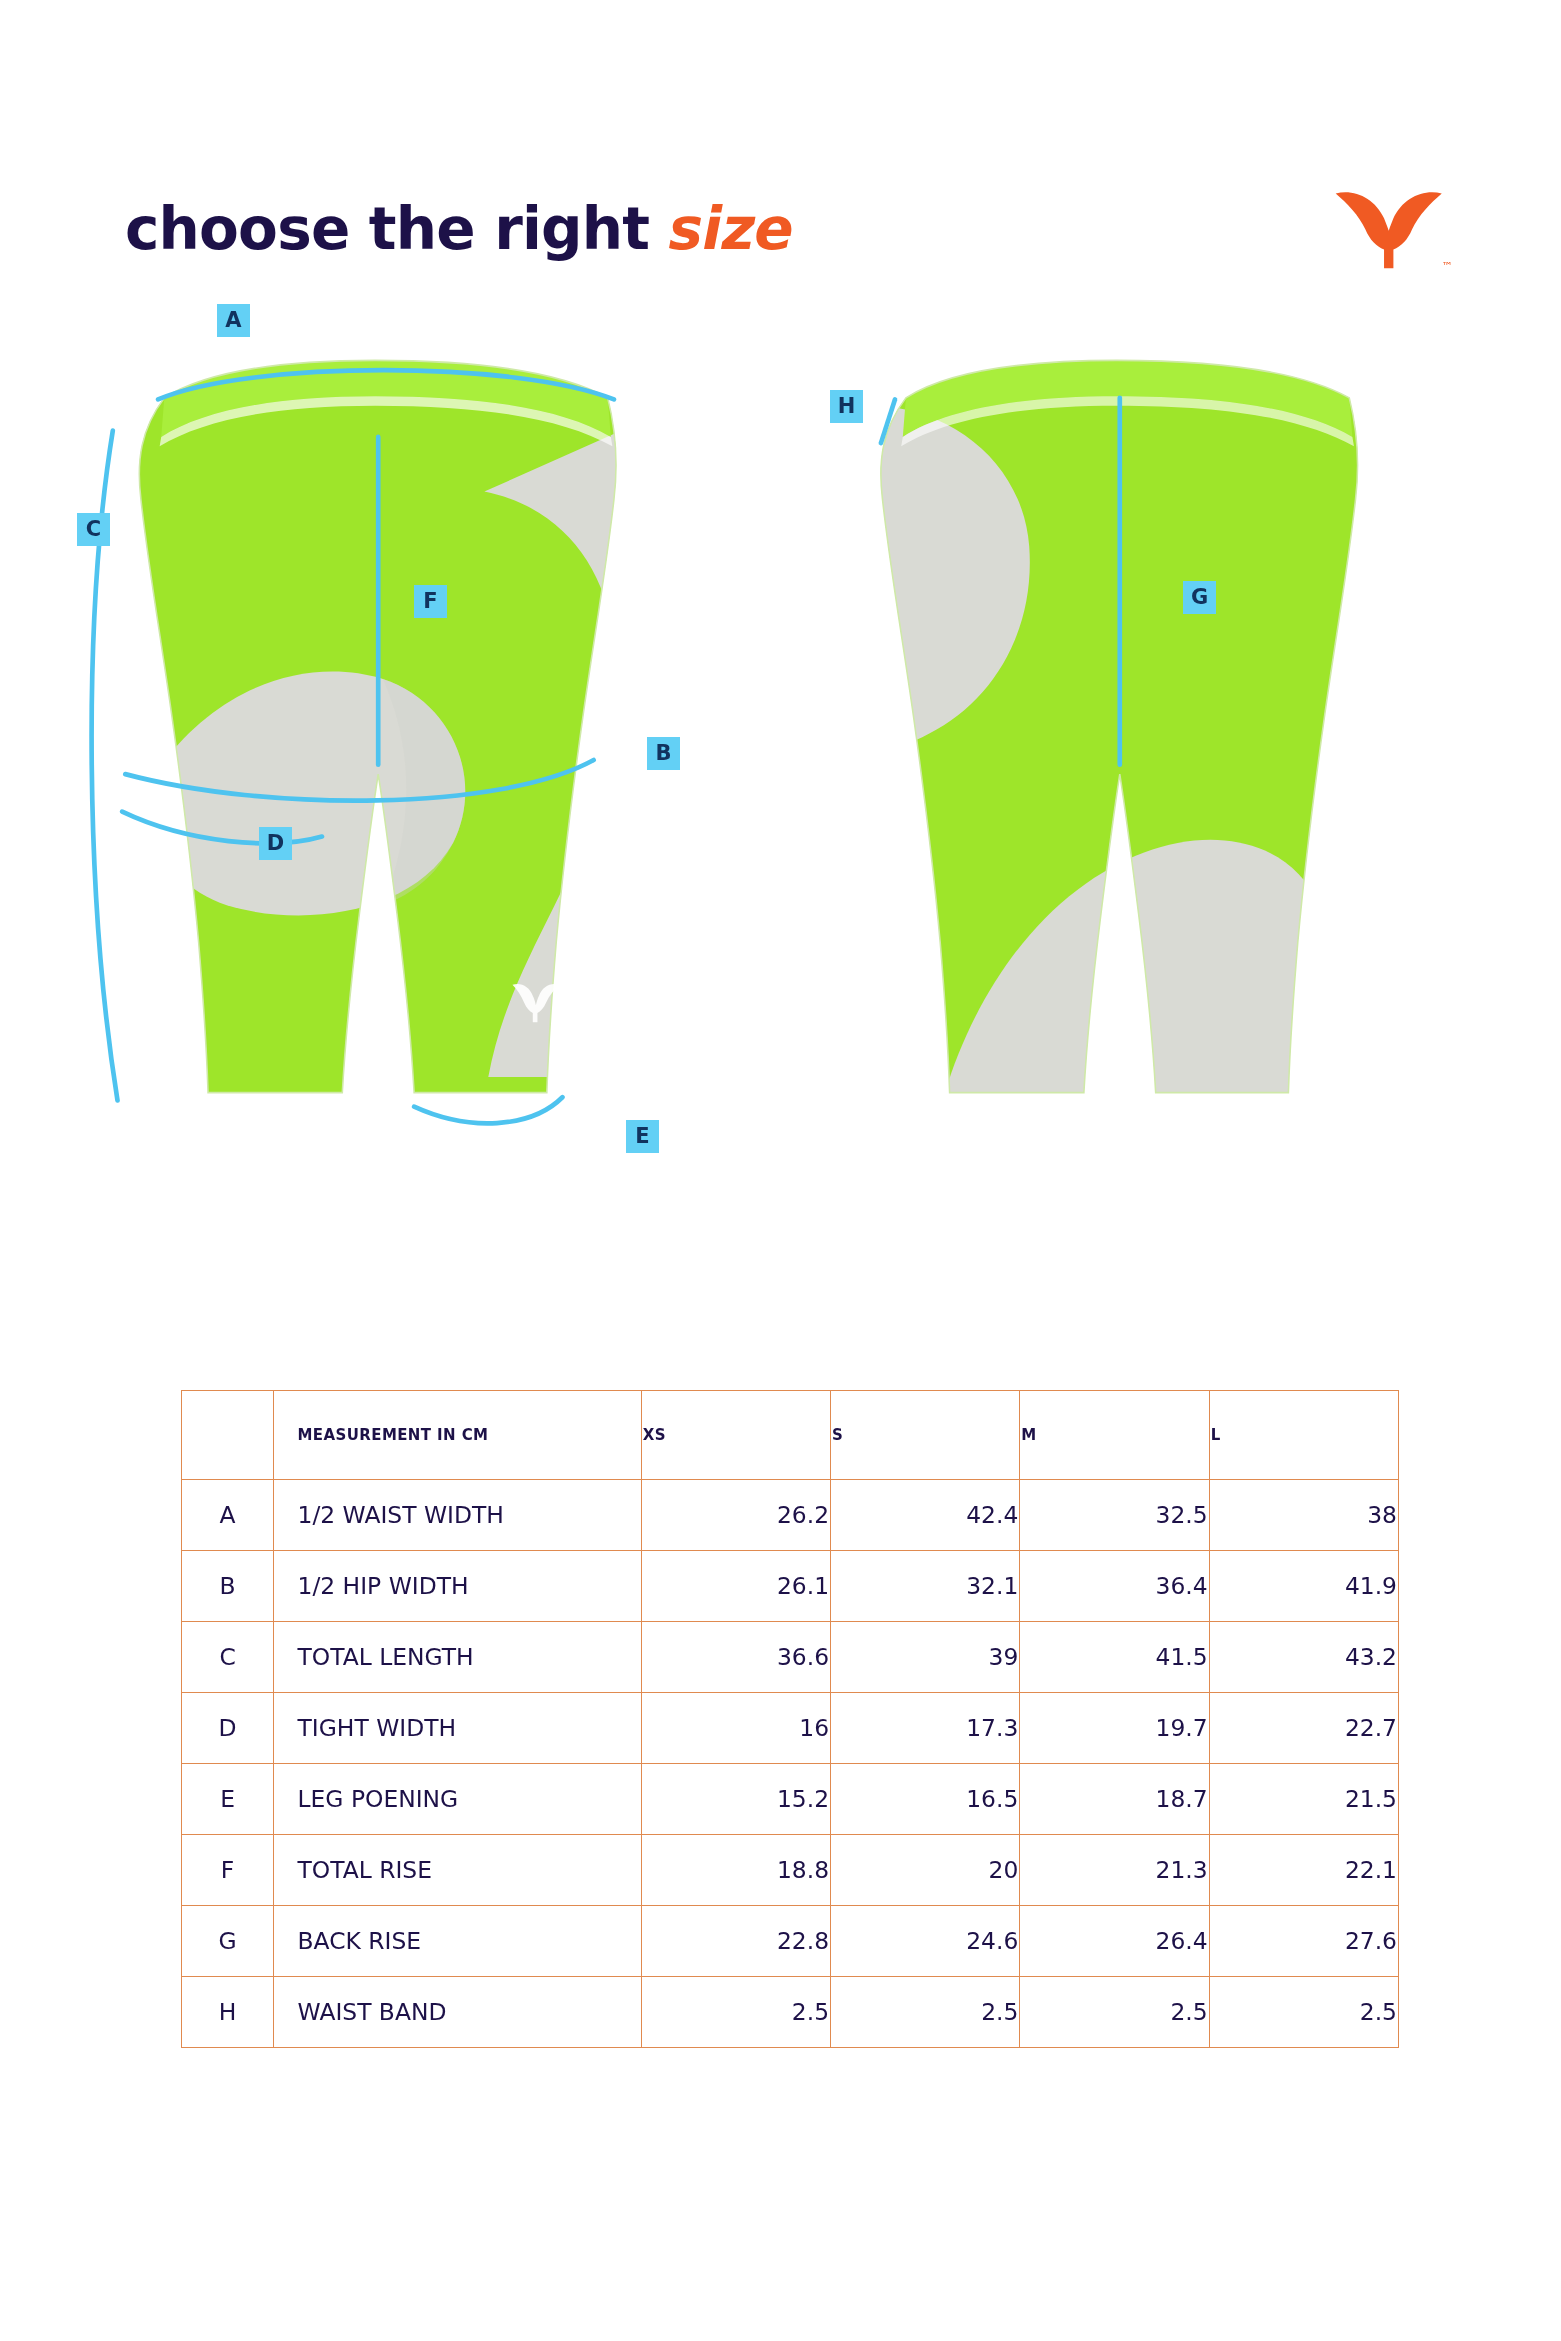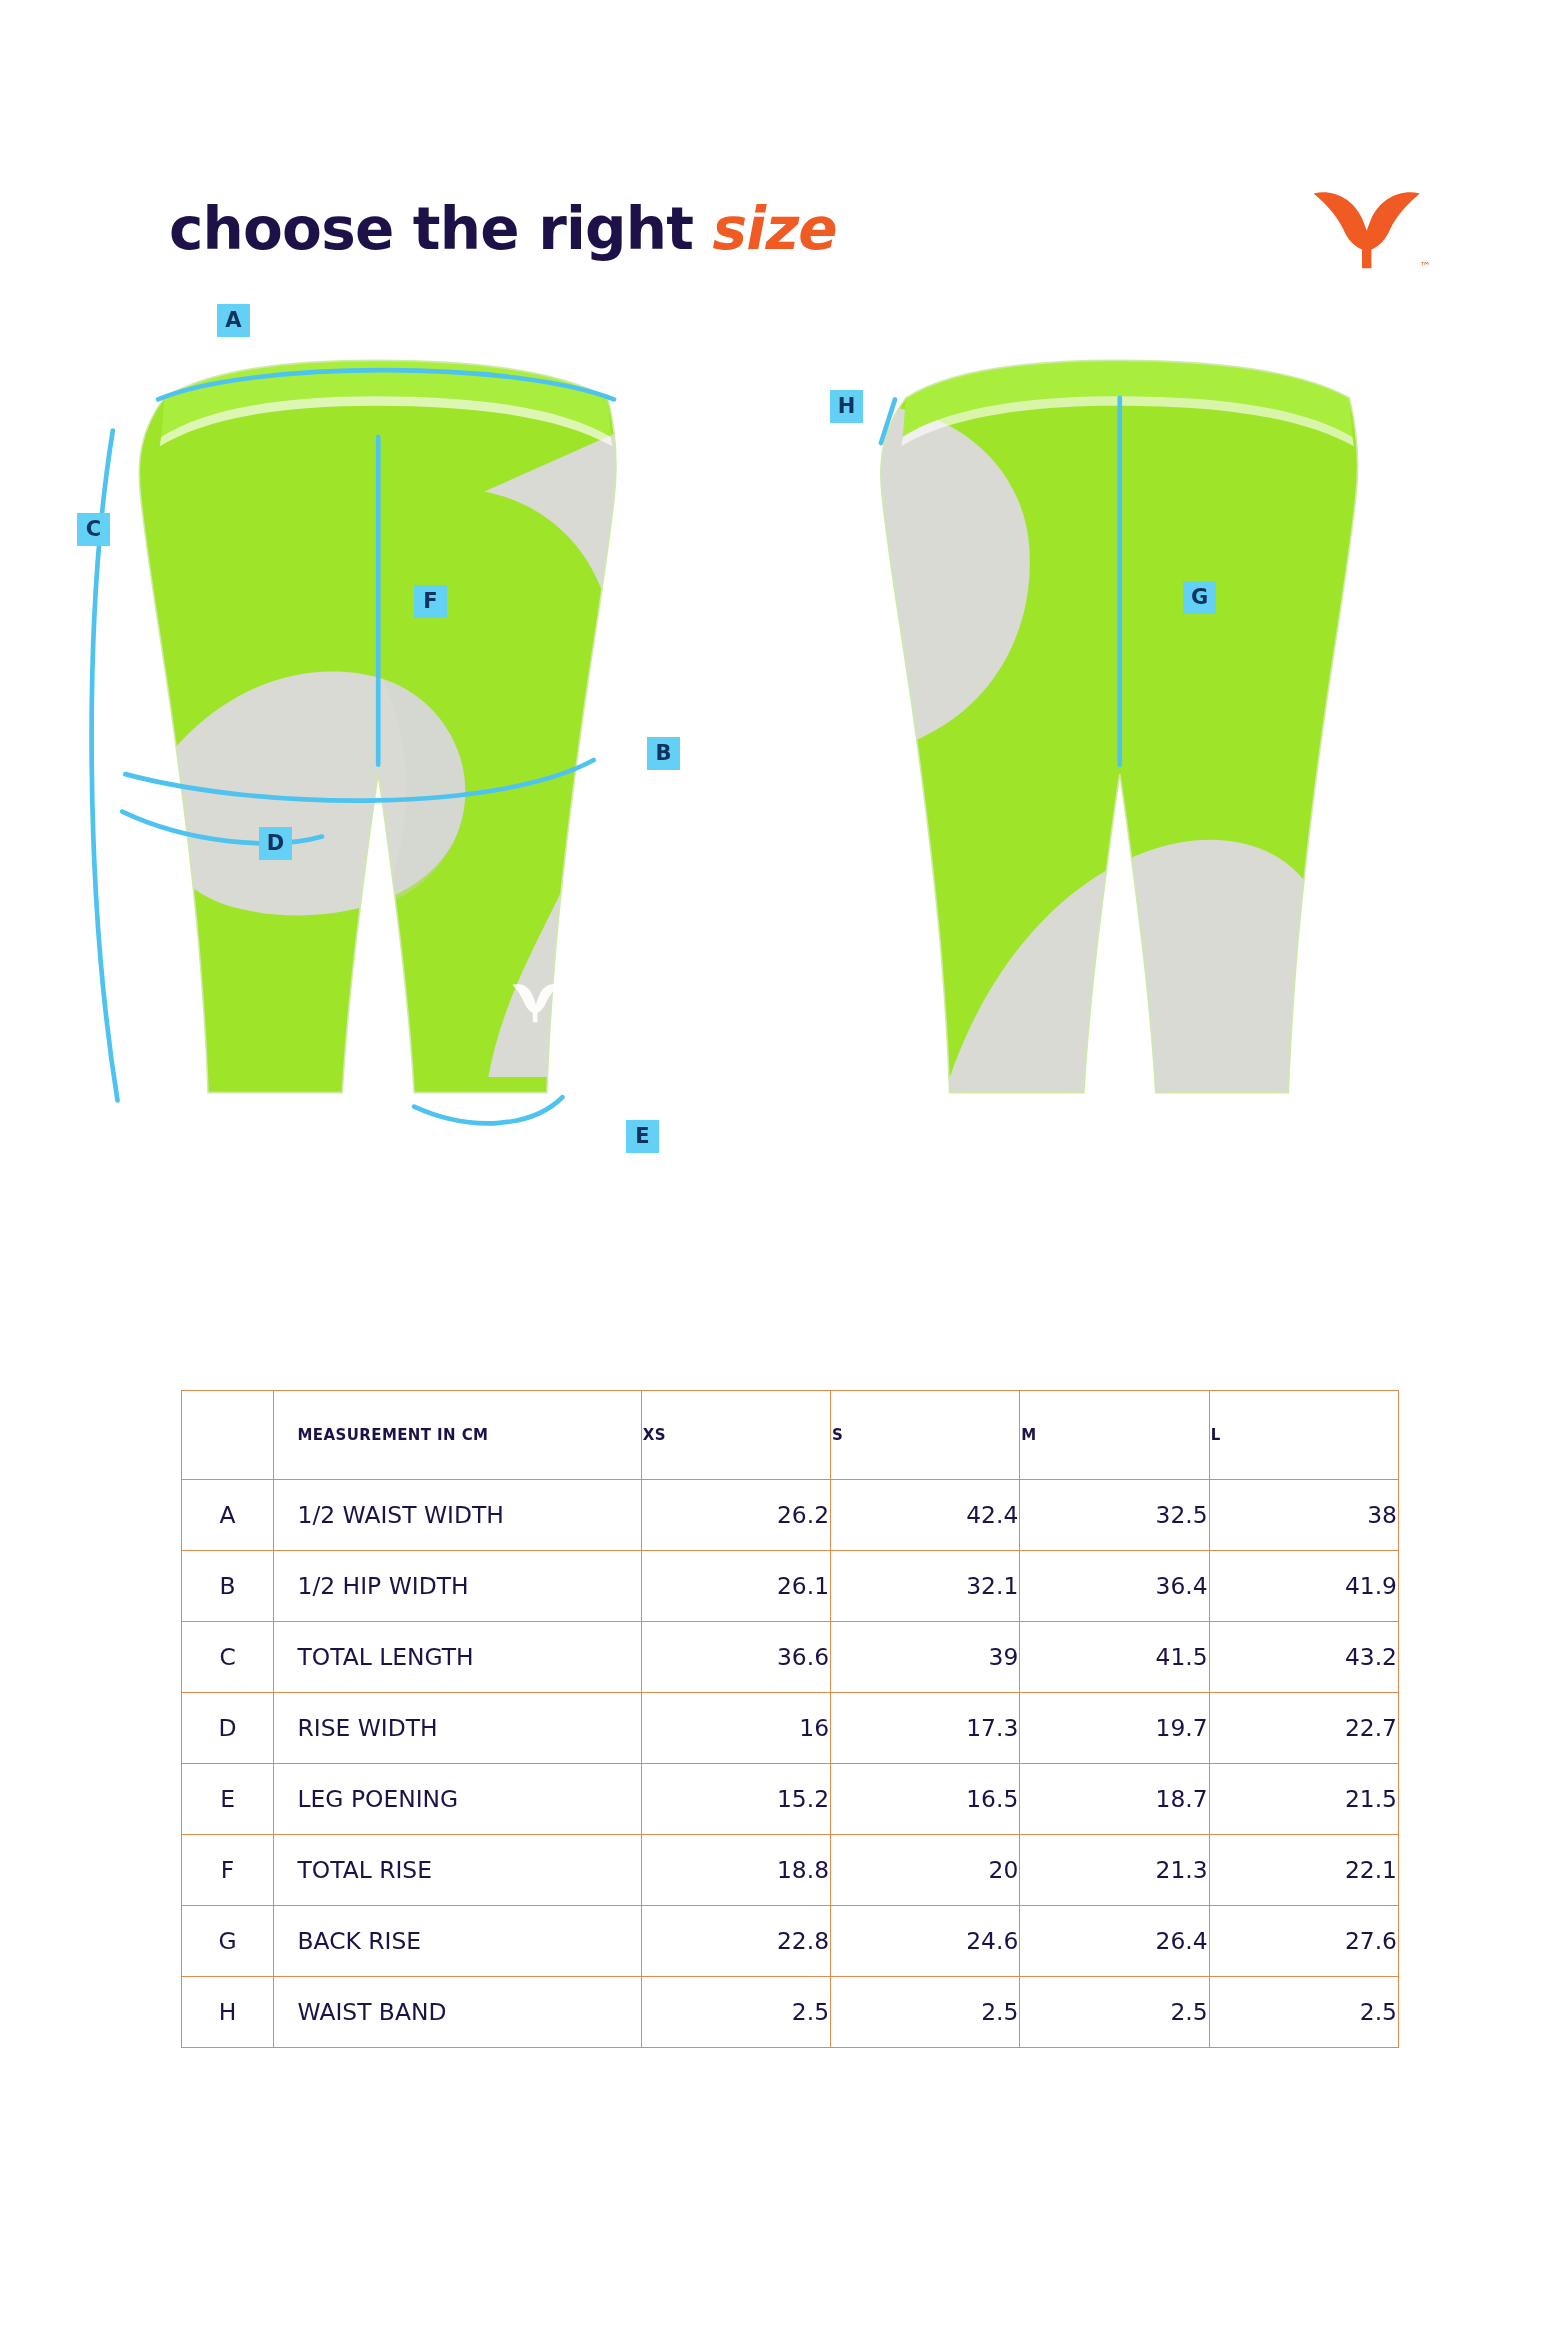--- a/index.html
+++ b/index.html
@@ -18,23 +18,22 @@
     position: absolute;
     inset: 0;
     background: #ffffff;
   }
 
   
   .header {
     position: absolute;
     top: 195px;
     left: 125px;
-    right: 135px;
+    right: 113px;
     height: 94px;
-    margin-left: 44px;
   }
   .title {
     position: absolute;
     left: 0;
     top: 0;
     font-size: 58px;
     font-weight: 800;
     color: #1d1148;
     letter-spacing: -0.8px;
     white-space: nowrap;
@@ -323,21 +322,21 @@
         <tr>
           <td class="key-cell">C</td>
           <td class="label-cell">TOTAL LENGTH</td>
           <td class="value-cell">36.6</td>
           <td class="value-cell">39</td>
           <td class="value-cell">41.5</td>
           <td class="value-cell">43.2</td>
         </tr>
         <tr>
           <td class="key-cell">D</td>
-          <td class="label-cell">RISE WIDTH</td>
+          <td class="label-cell">TIGHT WIDTH</td>
           <td class="value-cell">16</td>
           <td class="value-cell">17.3</td>
           <td class="value-cell">19.7</td>
           <td class="value-cell">22.7</td>
         </tr>
         <tr>
           <td class="key-cell">E</td>
           <td class="label-cell">LEG POENING</td>
           <td class="value-cell">15.2</td>
           <td class="value-cell">16.5</td>

